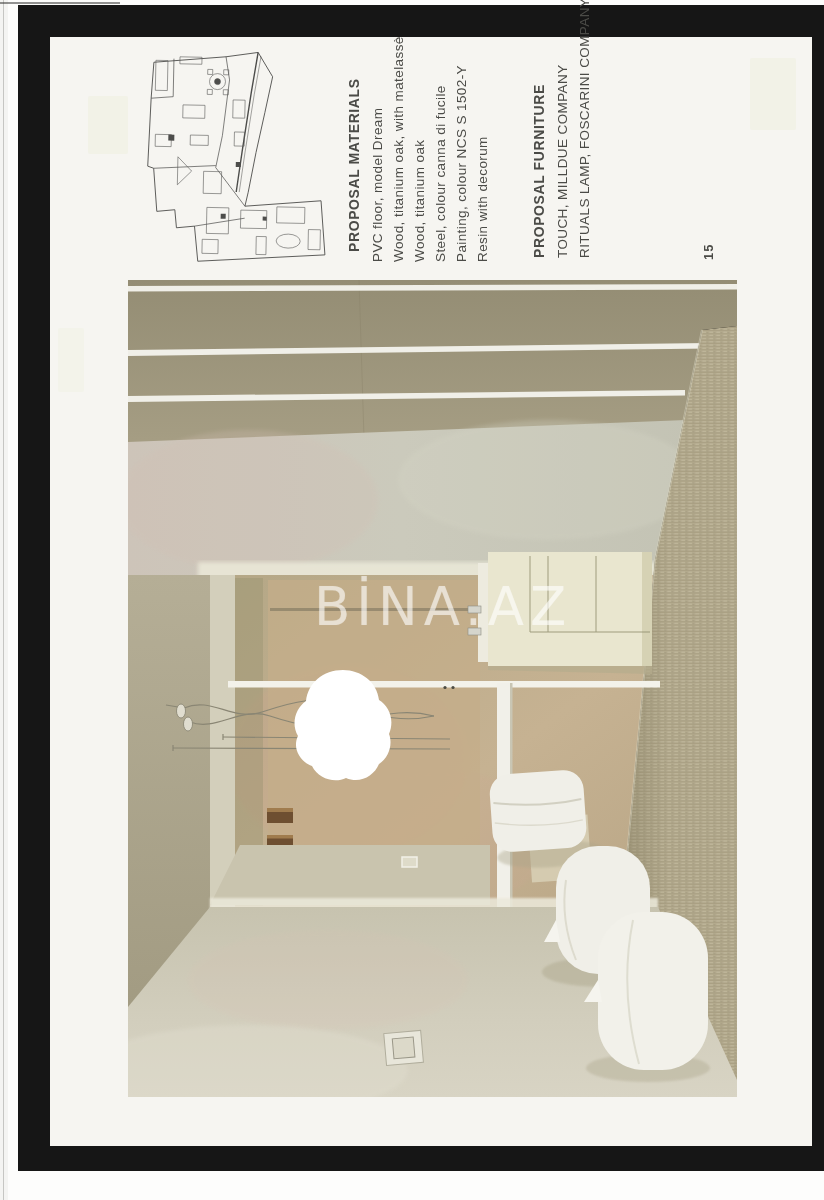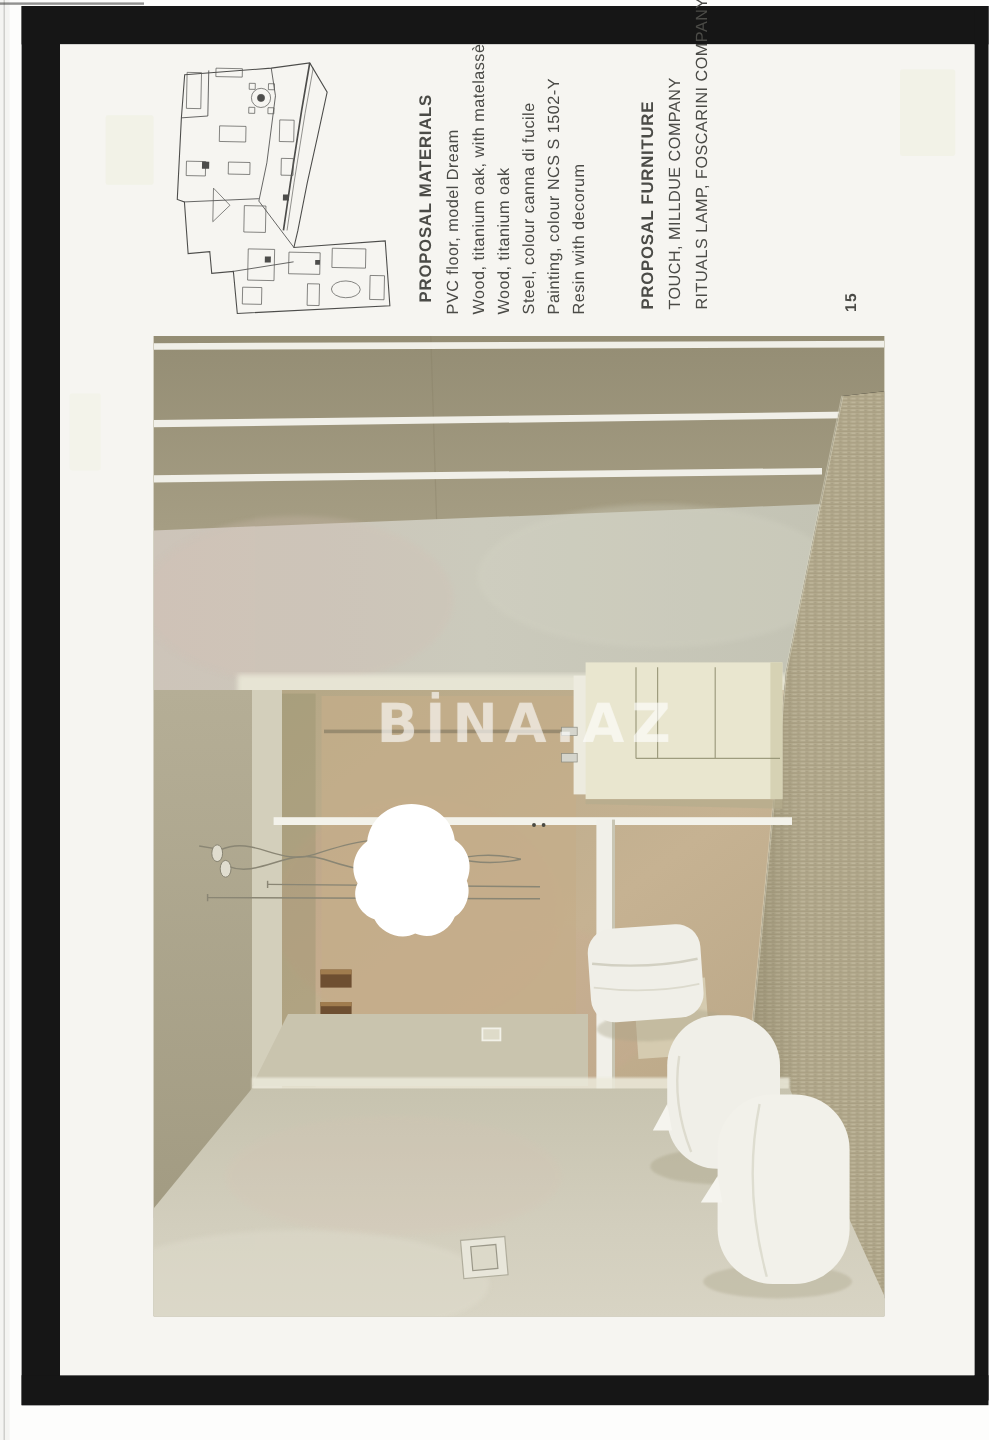--- a/index.html
+++ b/index.html
@@ -27,21 +27,21 @@
   .specs{font-size:13.5px;line-height:21px;letter-spacing:.4px;}
   .specs .t{font-weight:bold;font-size:14px;letter-spacing:.6px;text-indent:10px;margin-bottom:2px;}
   .furn{font-size:13.5px;line-height:22px;letter-spacing:.4px;}
   .furn .t{font-weight:bold;font-size:14px;letter-spacing:.6px;margin-bottom:2px;}
   .pagenum{font-size:13px;font-weight:bold;letter-spacing:1px;color:#4a4a46;}
   
   .plan{position:absolute;left:138px;top:40px;width:196px;height:228px;transform:rotate(1.2deg);}
   
   .render{position:absolute;left:128px;top:280px;width:609px;height:817px;overflow:hidden;background:#a59d83;}
   .wm{position:absolute;left:186px;top:296px;font-family:"DejaVu Sans","Liberation Sans",sans-serif;
-      font-weight:bold;font-size:45px;letter-spacing:6px;color:rgba(255,255,255,.5);
+      font-weight:normal;font-size:53px;letter-spacing:6px;color:rgba(255,255,255,.5);
       text-shadow:0 0 1px rgba(255,255,255,.25);}
 </style>
 </head>
 <body>
 
 <div class="scan">
 
   <div class="edge-strip-left"></div>
   <div class="edge-line-left"></div>
   <div class="edge-line-top"></div>

